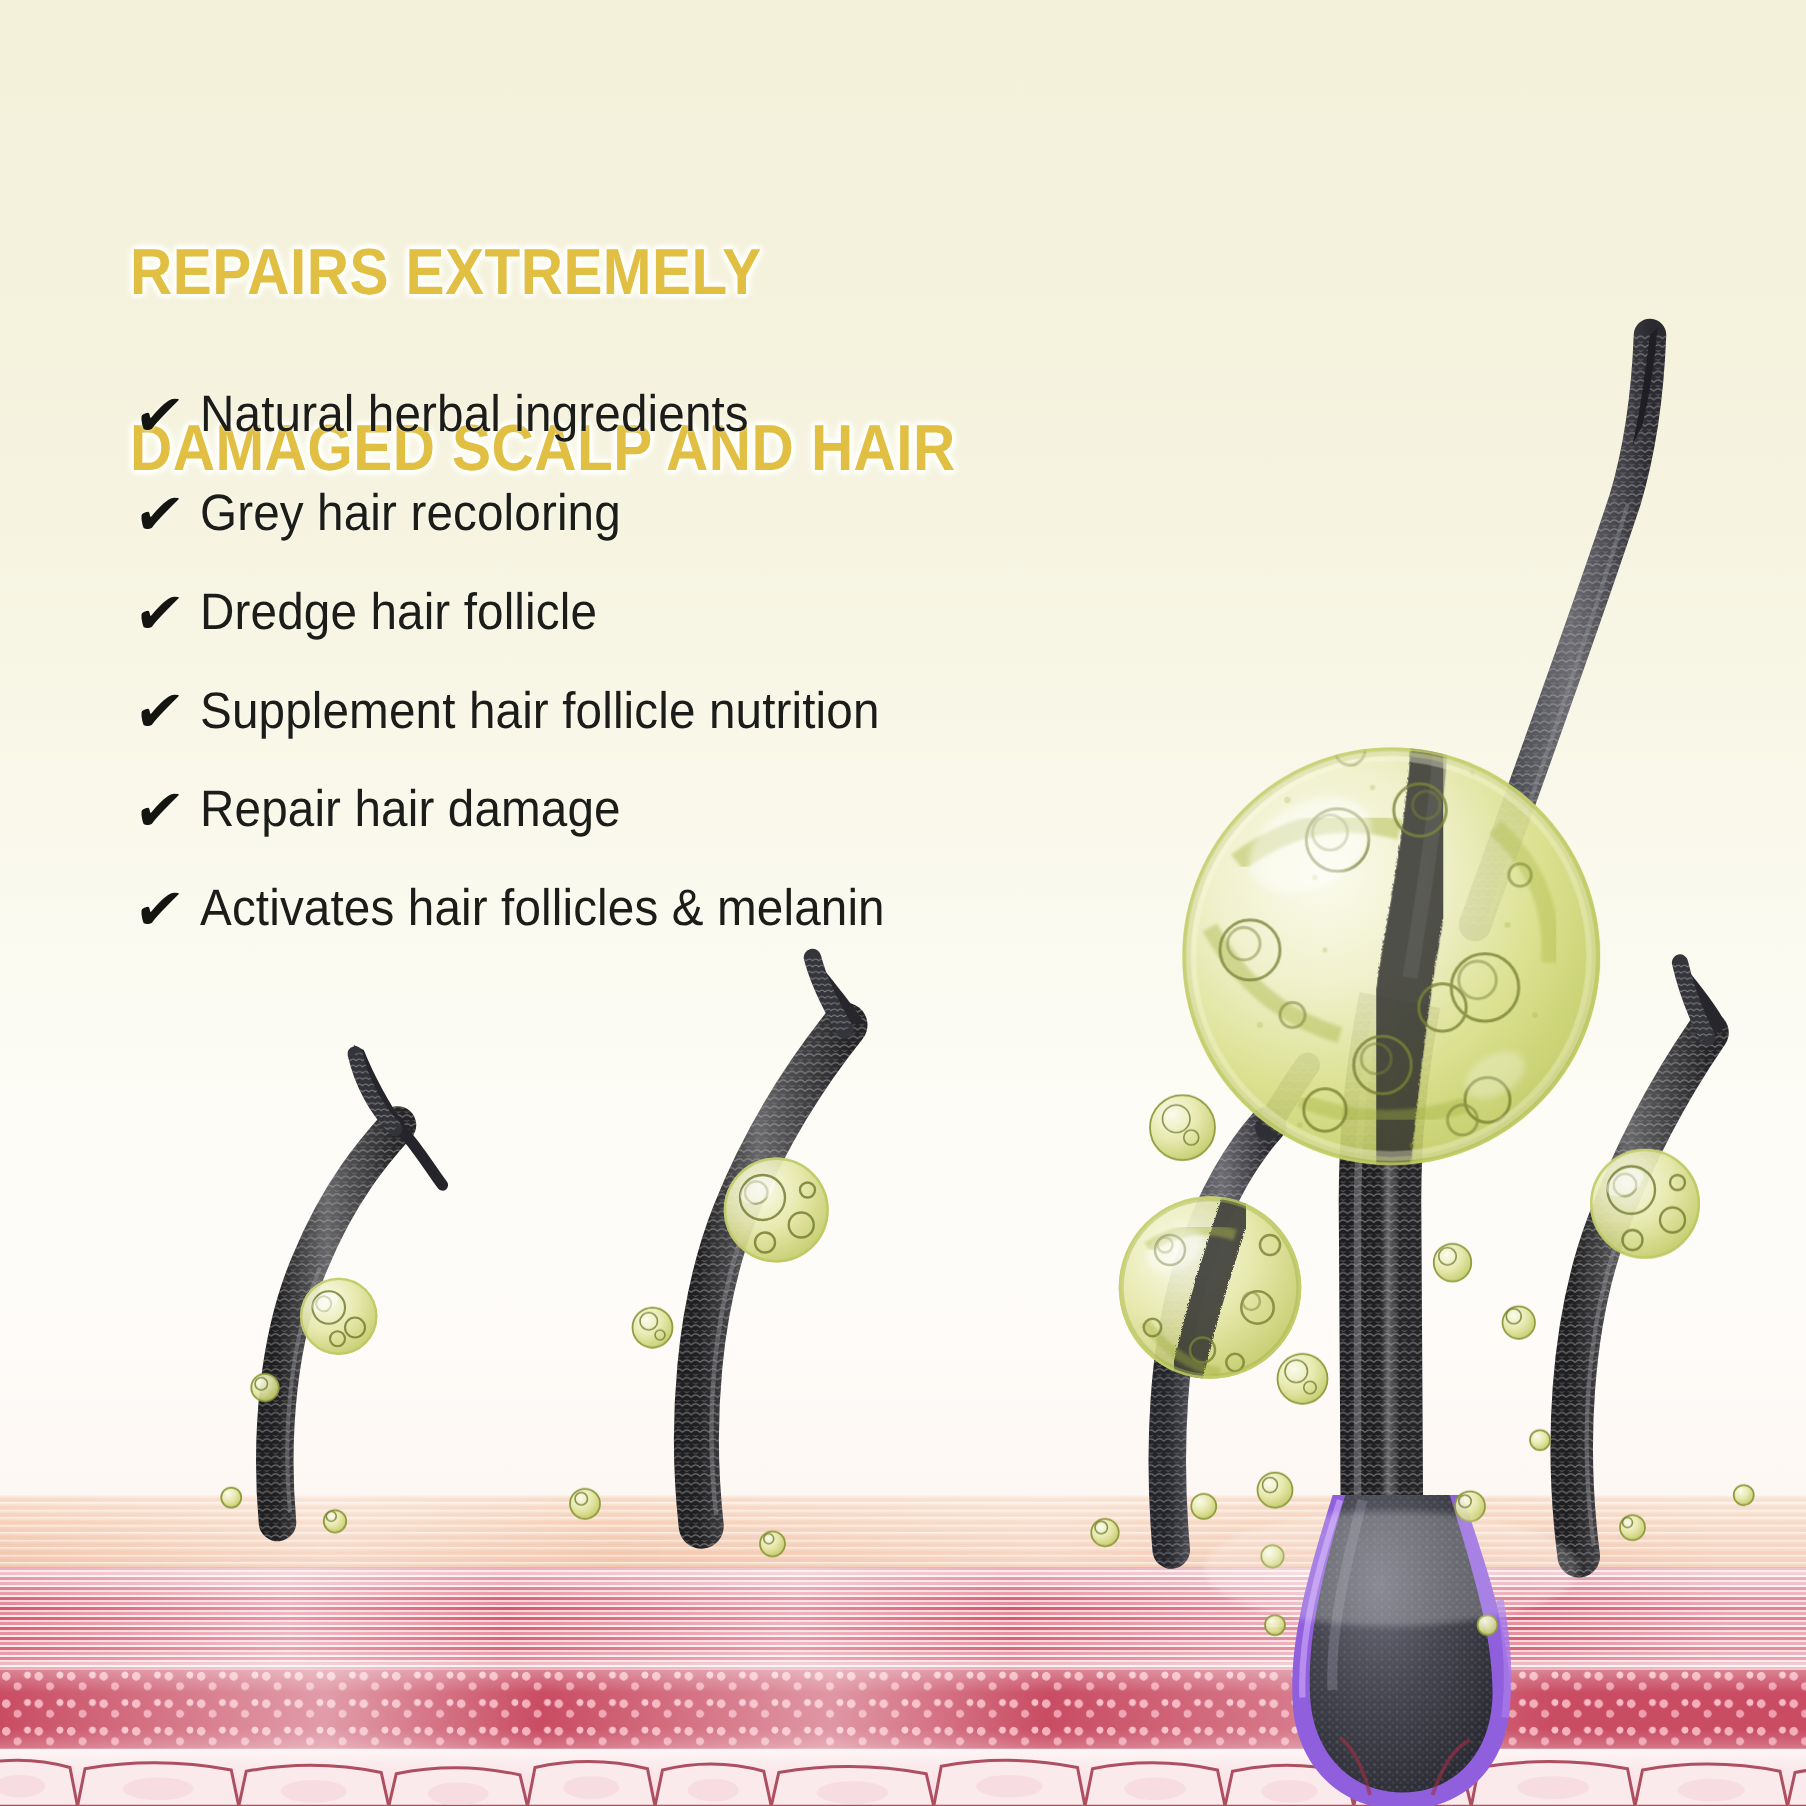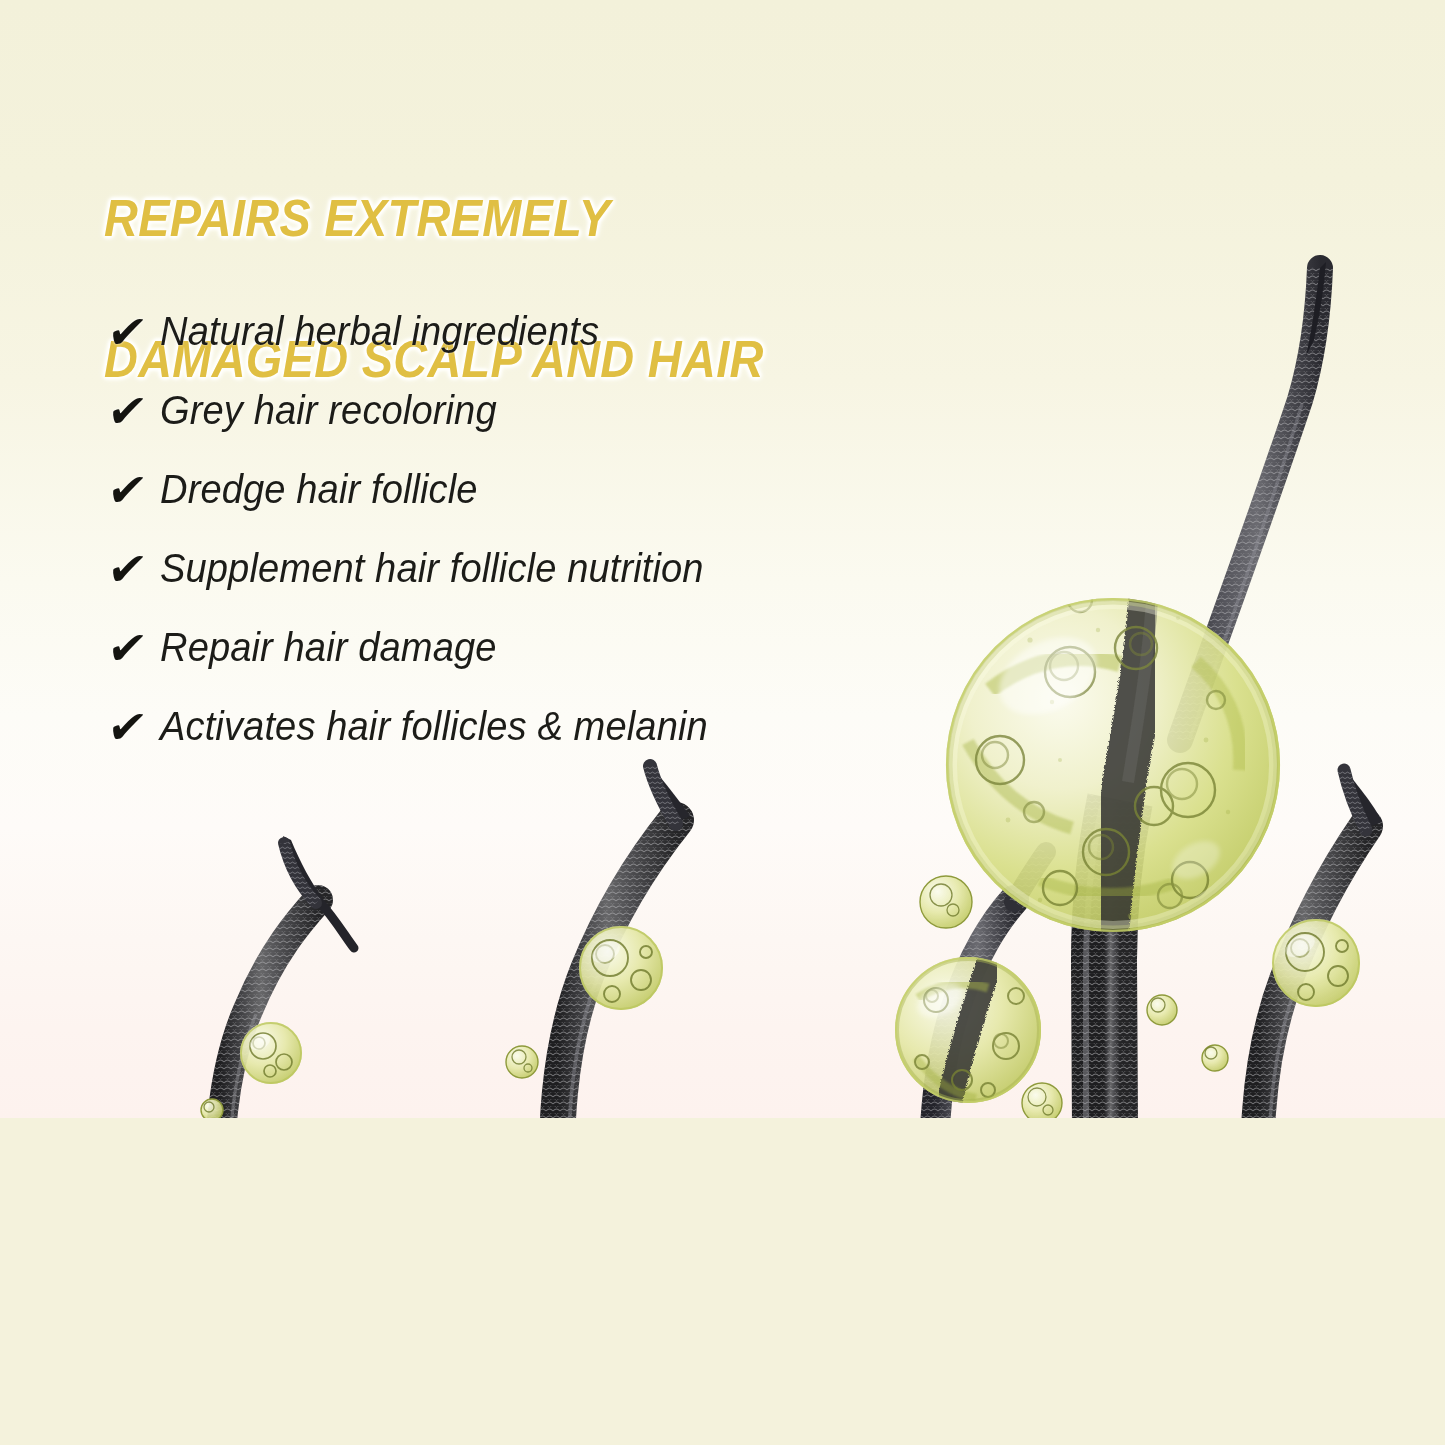--- a/index.html
+++ b/index.html
@@ -2,33 +2,32 @@
 <html><head>
 <meta charset="utf-8">
 <style>
   html,body{margin:0;padding:0;}
   body{
     width:1445px;height:1445px;overflow:hidden;
     font-family:"Liberation Sans","DejaVu Sans",sans-serif;
     background:#F4F2DC;
   }
   #stage{
-    position:relative;width:1445px;height:1118px;overflow:hidden;
+    position:relative;width:1445px;height:1445px;overflow:hidden;
     background:
       linear-gradient(to bottom,
         #F3F1DA 0%,
         #F4F2DC 16%,
         #F7F5E3 34%,
         #FBFAF0 52%,
         #FDFCF7 64%,
         #FEFBF8 74%,
         #FDF7F3 84%,
         #FDF4F0 92%,
         #FDF2EE 100%);
-    font-style: italic;
   }
 
   
   #headline{
     position:absolute;left:104px;top:112px;width:900px;
     font-weight:bold;
     font-size:52px;
     line-height:1.36;
     letter-spacing:0.4px;
     color:#E0BF43;

